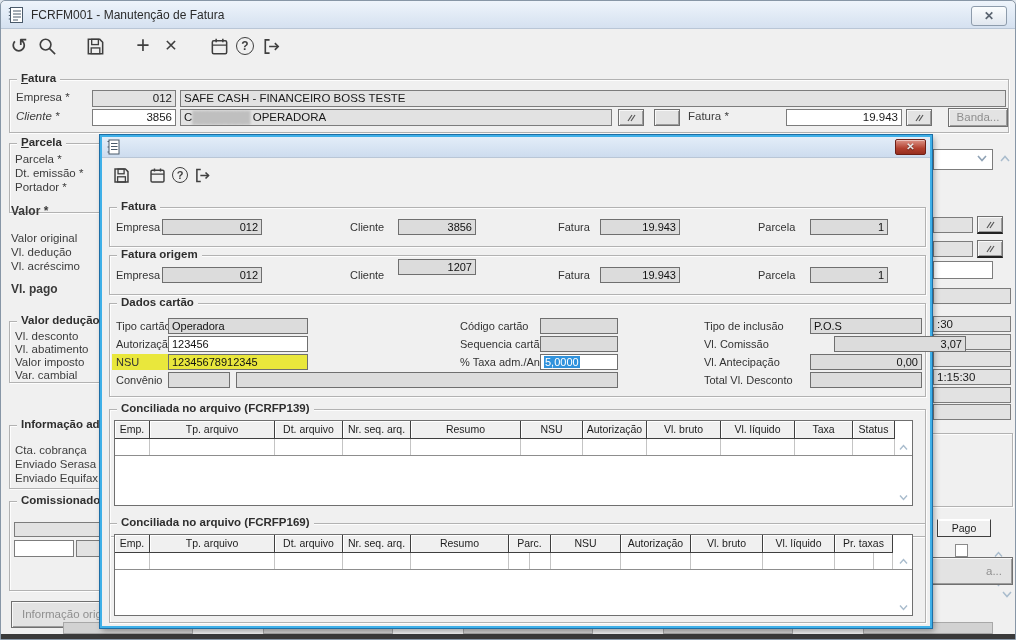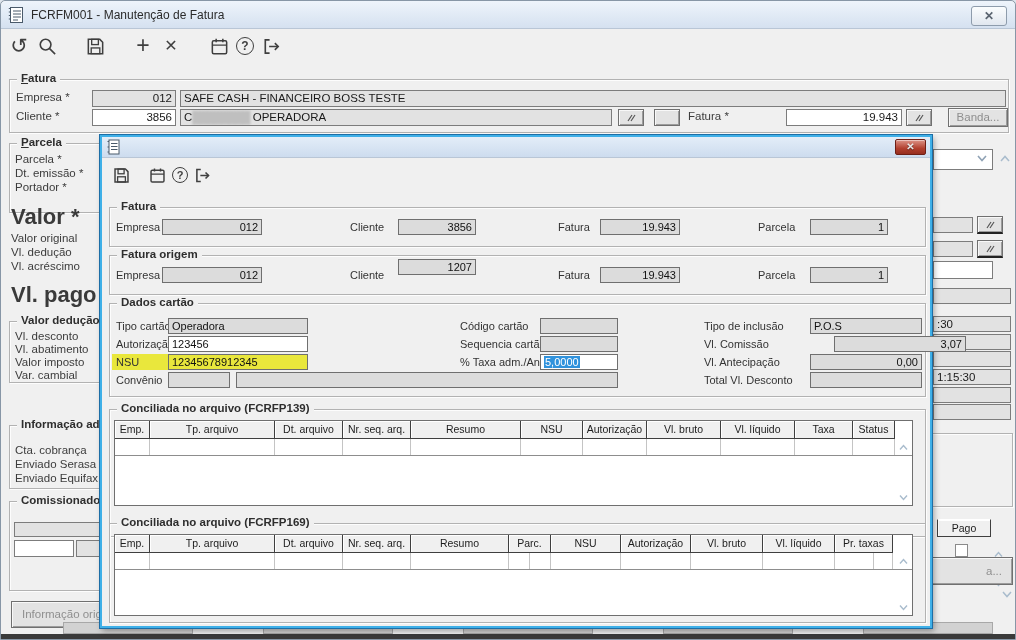--- a/index.html
+++ b/index.html
@@ -22,21 +22,21 @@
               border-radius:5px 5px 0 0; }
   .titletext { position:absolute; left:30px; top:7px; font-size:12px; color:#2b2b2b; white-space:nowrap; }
   .icon-btn { position:absolute; width:24px; height:24px; display:flex; align-items:center;
               justify-content:center; color:#3f3f3f; cursor:default; }
   .glyph { font-size:19px; color:#3f3f3f; line-height:1; }
   .btn3d { position:absolute; background:#e3e3e3; border:1px solid #707070;
            box-shadow: inset 1px 1px 0 #f8f8f8, inset -1px -1px 0 #9c9c9c;
            font-size:11.5px; color:#2e2e2e; text-align:center; overflow:hidden; white-space:nowrap; }
   .btn3d.disabled { color:#8f8f8f; }
   .lookup-btn { display:flex; align-items:center; justify-content:center; }
-  .bigword { position:absolute; font-size:22px; font-weight:bold; color:#3a3a3a; white-space:nowrap; }
+  .bigword { position:absolute; font-size:12px; font-weight:bold; color:#3a3a3a; white-space:nowrap; }
   .redacted { color:#bfbfbf; filter:blur(1px); letter-spacing:-1px; }
   
   #modal { position:absolute; left:99px; top:134px; width:832px; height:493px; background:#f0f0f0;
            border:2px solid #3fb0e8; box-shadow:0 0 0 1px #1d6ea6, 2px 3px 6px rgba(0,0,0,.35); }
   #modal .titlebar { height:21px; background:linear-gradient(#e3edf8,#cddcee); border-radius:0; }
   #modal .titletext { left:24px; top:4px; font-size:11px; color:#1d1d1d; }
   .mlbl { position:absolute; font-size:11px; color:#333; white-space:nowrap; line-height:16px; }
   .mfld { position:absolute; height:16px; background:#dcdcdc; border:1px solid #6f6f6f;
           font-size:11px; line-height:14px; padding:0 3px; color:#111; white-space:nowrap; overflow:hidden; }
   .mfld.white { background:#fff; }
@@ -128,21 +128,21 @@
           <path d="M14.5 7.5 L18 11 L14.5 14.5" fill="none" stroke="#3f3f3f" stroke-width="1.7"></path>
         </svg>
     </span>
   </div>
 
   <div class="g" style="left:8px;top:78px;width:1000px;height:54px;">
     <span class="glegend ul">Fatura</span>
     <span class="lbl" style="left:6px;top:10px;">Empresa *</span>
     <span class="fld num" style="left:82px;top:10px;width:84px;">012</span>
     <span class="fld" style="left:170px;top:10px;width:826px;">SAFE CASH - FINANCEIRO BOSS TESTE</span>
-    <span class="lbl" style="left:6px;top:29px;">Cliente *</span>
+    <span class="lbl" style="left:6px;top:29px;font-style:italic;">Cliente *</span>
     <span class="fld num white" style="left:82px;top:29px;width:84px;">3856</span>
     <span class="fld" style="left:170px;top:29px;width:432px;"><span>C</span><span class="redacted">████████</span><span> OPERADORA</span></span>
     <span class="btn3d lookup-btn" style="left:608px;top:29px;width:26px;height:17px;">
       <svg class="ic" width="10" height="10" viewBox="0 0 10 10">
           <line x1="2" y1="8" x2="6" y2="2" stroke="#555" stroke-width="1.2"></line>
           <line x1="5" y1="8" x2="9" y2="2" stroke="#555" stroke-width="1.2"></line>
         </svg>
     </span>
     <span class="btn3d" style="left:644px;top:29px;width:26px;height:17px;"></span>
     <span class="lbl" style="left:678px;top:29px;">Fatura *</span>

